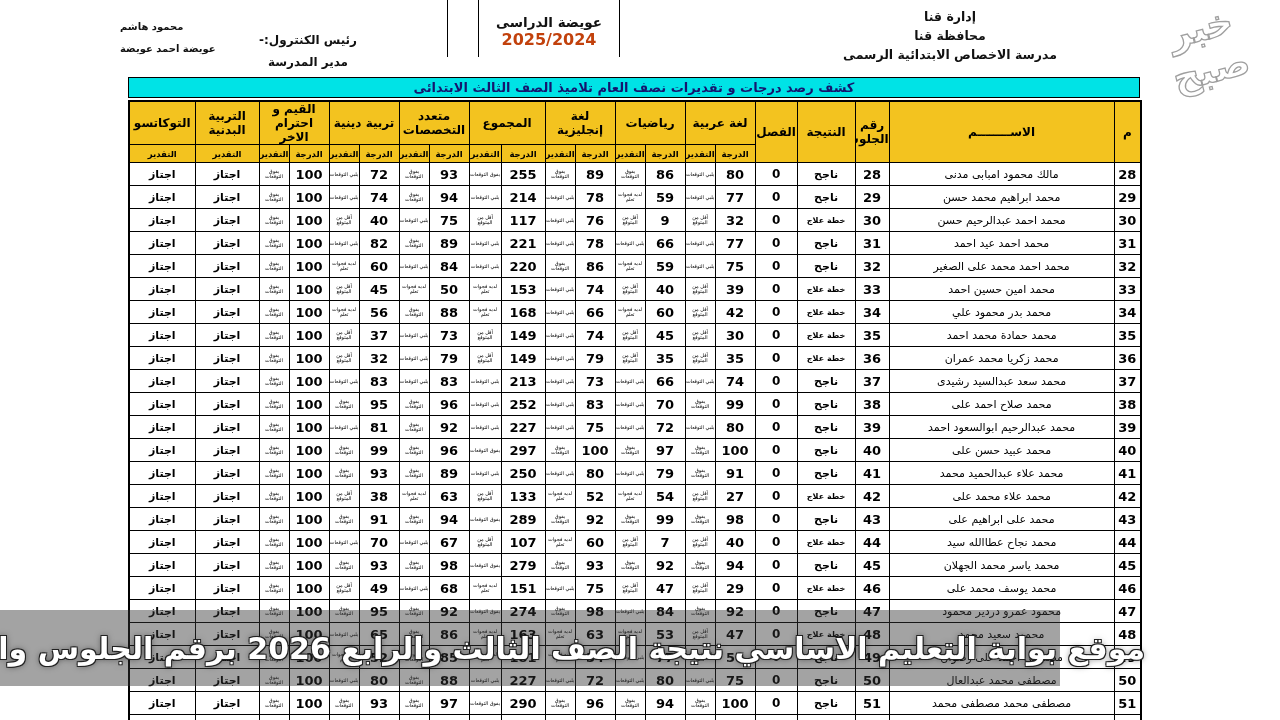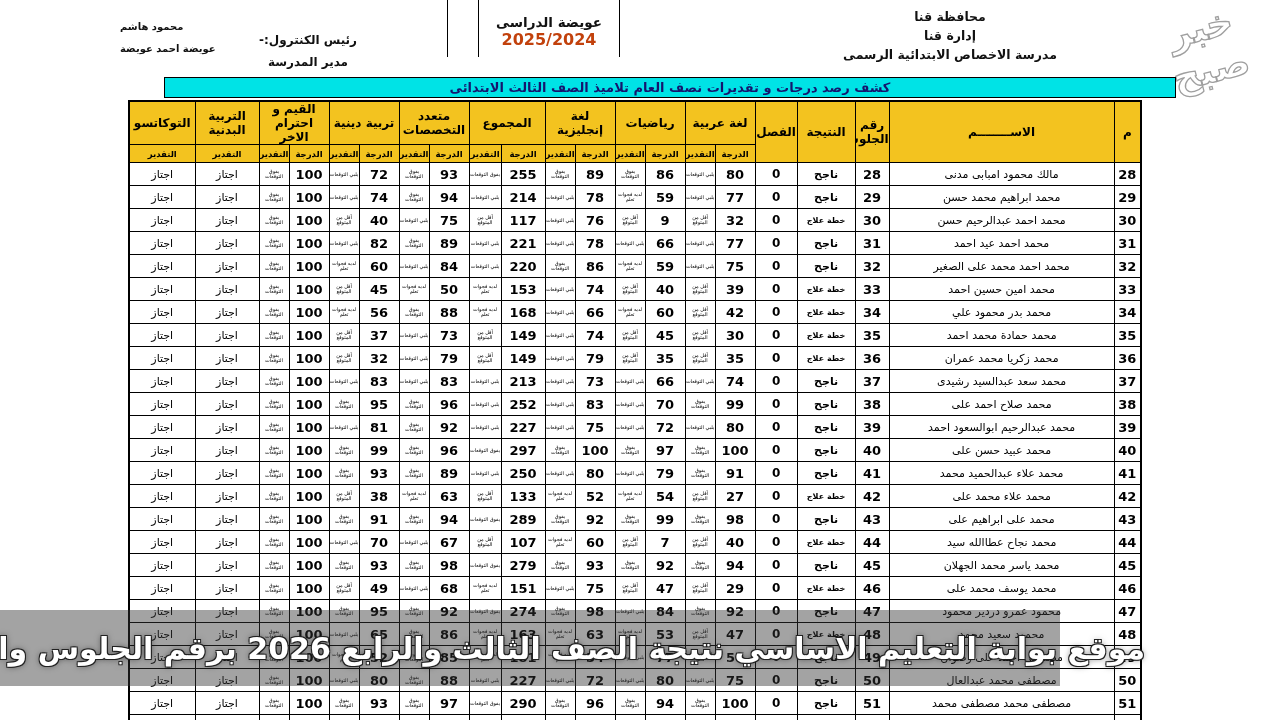--- a/index.html
+++ b/index.html
@@ -34,21 +34,21 @@
     font-size:37px;font-weight:bold;direction:rtl;
     color:rgba(255,255,255,0.05);
     -webkit-text-stroke:1.3px #9f9f9f;
     transform:rotate(-14deg);
   }
   
   .title-bar{
     position:absolute;top:77px;left:128px;width:1012px;height:21px;
     background:var(--title-bg,#00E3E6);border:1px solid #000;box-sizing:border-box;
     text-align:center;line-height:19px;font-weight:bold;font-size:13px;
-    color:var(--title-fg,#15156e);direction:rtl;margin-left:36px;
+    color:var(--title-fg,#15156e);direction:rtl;
   }
   
   table.sheet{
     position:absolute;top:100px;left:128px;width:1012px;
     border-collapse:collapse;table-layout:fixed;direction:rtl;
     border:2px solid #000;
   }
   table.sheet th,table.sheet td{
     border:1px solid #000;padding:0;text-align:center;vertical-align:middle;
     overflow:hidden;color:#000;
@@ -60,42 +60,42 @@
   th.th-tiny{font-size:7px;}
   th.th-small{font-size:9px;margin-top:32px;}
   tbody tr{height:23px;}
   td.c-idx,td.c-seat{font-weight:bold;font-size:13px;}
   td.c-name{font-weight:normal;font-size:11px;white-space:nowrap;}
   td.c-result{font-weight:bold;font-size:11px;color:var(--result-fg,#8B2E2E);white-space:nowrap;}
   td.c-result.long{font-size:8px;}
   td.c-class{font-weight:bold;font-size:12px;}
   td.c-grade{font-weight:bold;font-size:13px;}
   td.c-assess{font-size:5px;line-height:1;color:#222;}
-  td.c-pass{font-weight:normal;font-size:11px;}
+  td.c-pass{font-weight:bold;font-size:11px;}
   
   .band{
     position:absolute;top:610px;left:0;width:1052px;height:76px;
     background:rgba(50,50,50,0.45);
     display:flex;align-items:center;justify-content:center;padding-left:8px;
   }
   .band-text{
     direction:rtl;font-weight:bold;font-size:30px;color:#fff;white-space:nowrap;
     text-shadow:-1px -1px 0 #222,1px -1px 0 #222,-1px 1px 0 #222,1px 1px 0 #222,0 0 6px rgba(0,0,0,.55);
   }
 </style>
 </head>
 <body>
 
 <div class="page">
 
   <div class="watermark">خبر صبح</div>
 
   <div class="school-block">
+    <div>إدارة قنا</div>
     <div>محافظة قنا</div>
-    <div>إدارة قنا</div>
     <div>مدرسة الاخصاص الابتدائية الرسمى</div>
   </div>
 
   <div class="hdr-vline"></div>
 
   <div class="year-box">
     <div class="year-label">عويضة الدراسى</div>
     <div class="year-value">2025/2024</div>
   </div>
 

